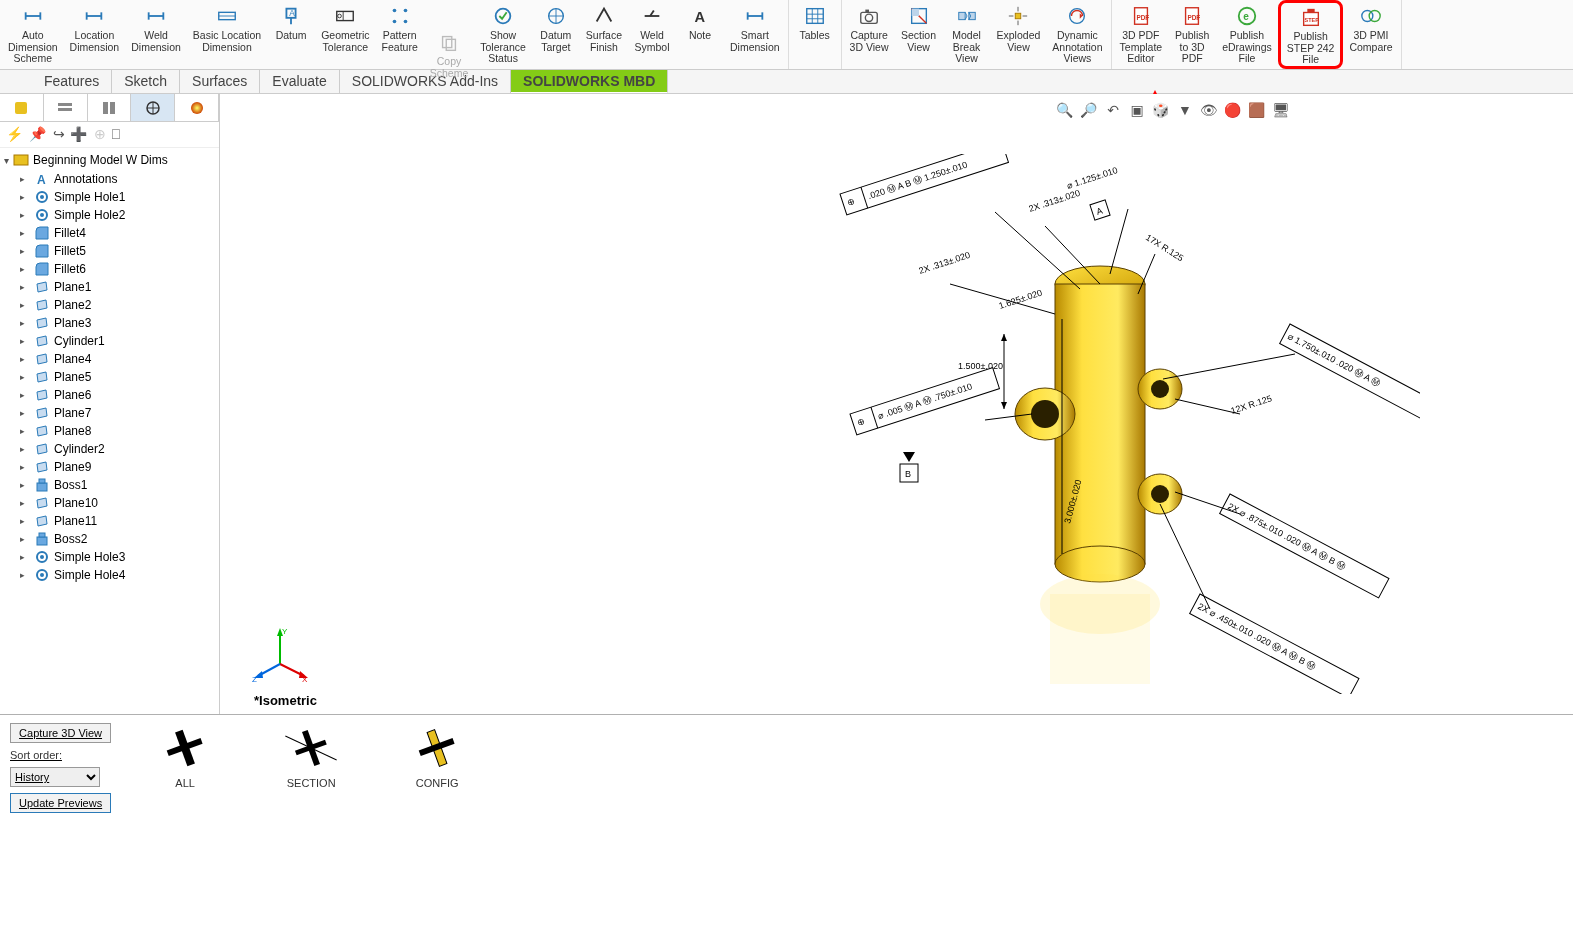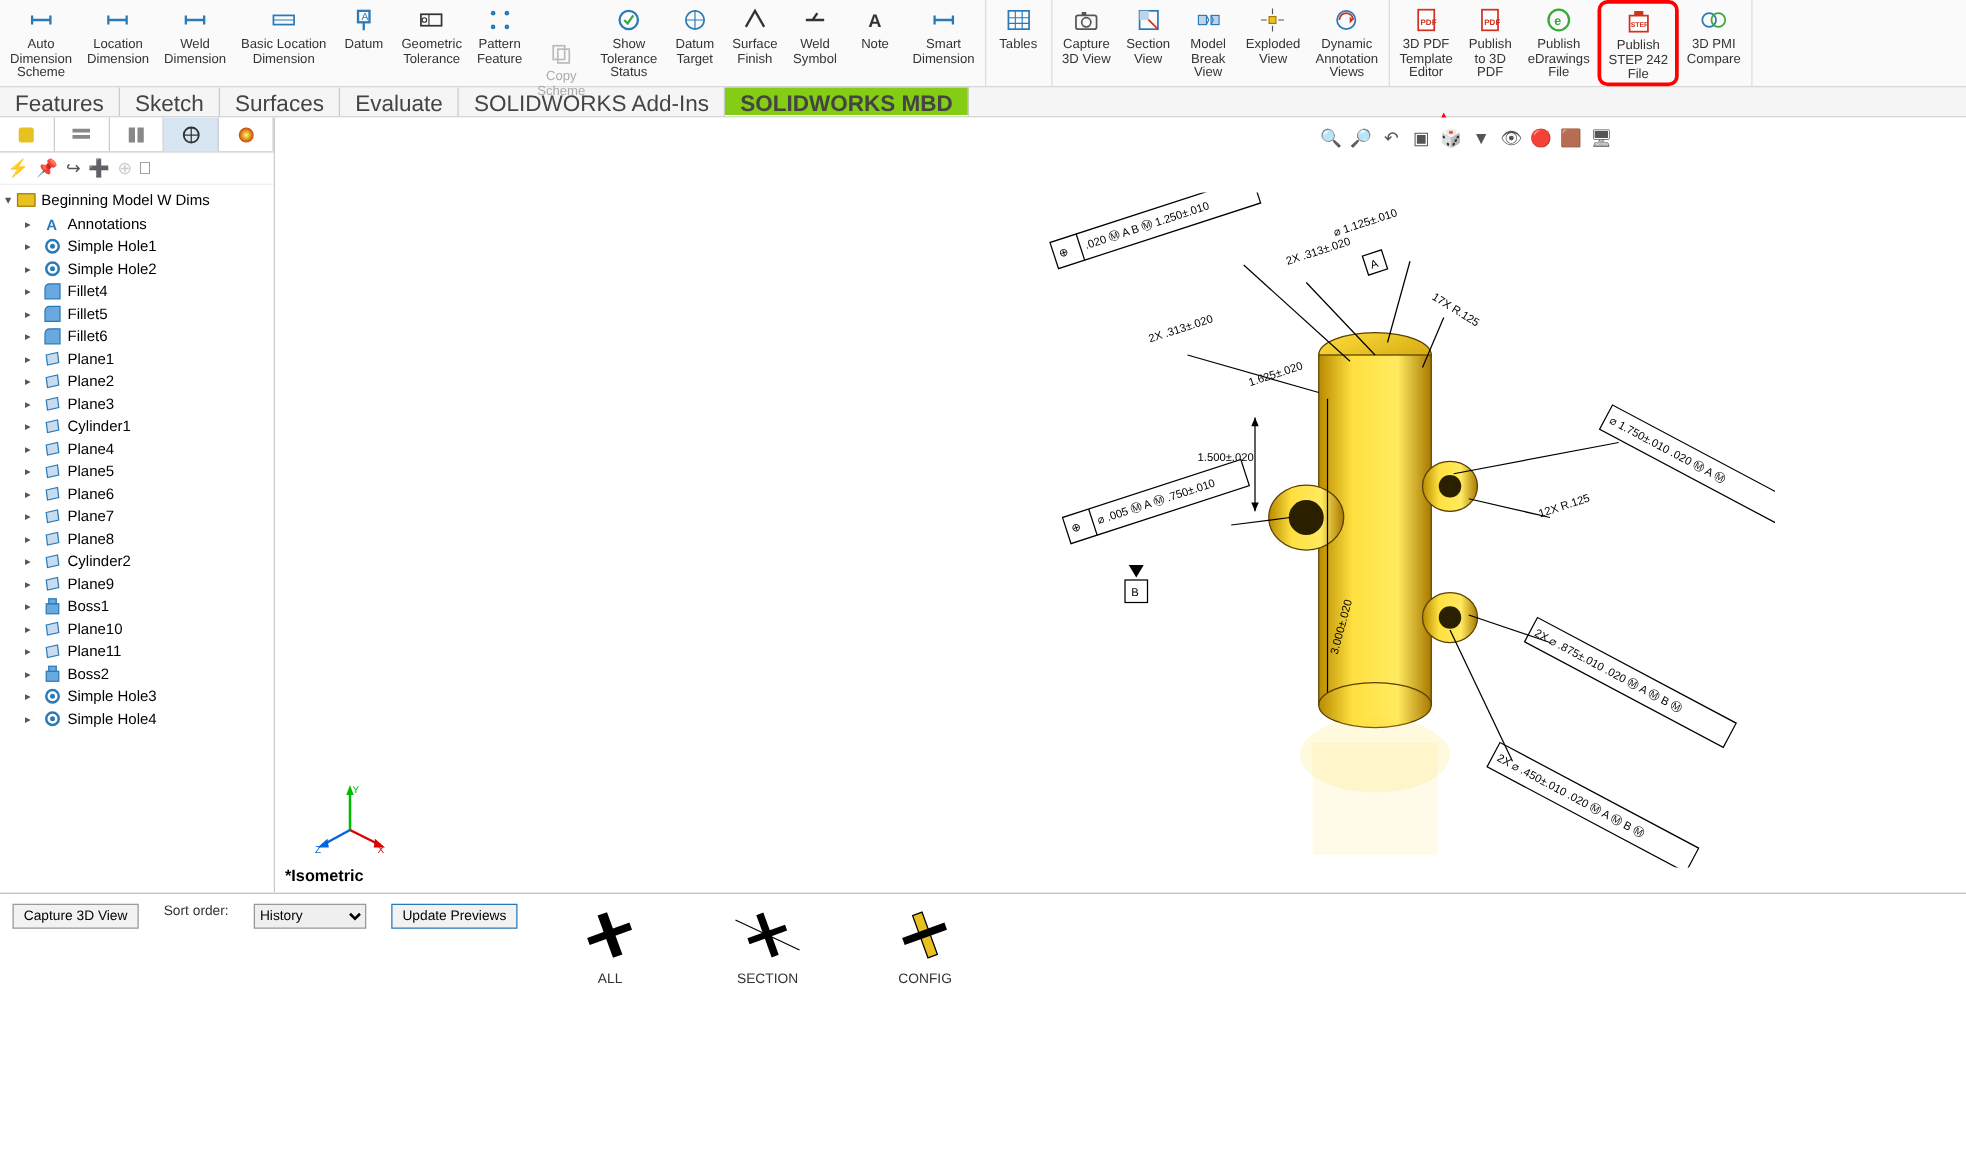--- a/index.html
+++ b/index.html
@@ -9,21 +9,21 @@
 .ribbon { display: flex; border-bottom: 1px solid #ccc; height: 70px; background: #fafafa; }
 .ribbon-group { display: flex; border-right: 1px solid #ddd; padding: 0 2px; }
 .ribbon-btn { display: flex; flex-direction: column; align-items: center; justify-content: flex-start; padding: 4px 6px 2px; cursor: pointer; min-width: 48px; text-align: center; line-height: 1.1; font-size: 10.5px; color: #333; position: relative; }
 .ribbon-btn.disabled { color: #aaa; margin-top: 28px; }
 .ribbon-btn .icon-slot { width: 24px; height: 24px; margin-bottom: 2px; display: flex; align-items: center; justify-content: center; }
 .ribbon-btn .icon-slot svg { width: 22px; height: 22px; }
 .highlight-red { border: 3px solid #ff0000; border-radius: 8px; }
 .red-arrow { position: absolute; top: 90px; left: 1130px; }
 
 
-.tabs { display: flex; border-bottom: 1px solid #ccc; height: 24px; font-size: 18px; background: #f5f5f5; }
+.tabs { display: flex; border-bottom: 1px solid #ccc; height: 24px; font-size: 14px; background: #f5f5f5; padding-left: 32px; }
 .tab { padding: 3px 12px; border-right: 1px solid #ccc; cursor: pointer; color: #444; }
 .tab.active { background: #84cc16; font-weight: 600; border-bottom: 1px solid #fff; }
 
 
 .main { display: flex; height: 620px; }
 .sidebar { width: 220px; border-right: 1px solid #ccc; background: #fff; display: flex; flex-direction: column; }
 .sidetabs { display: flex; border-bottom: 1px solid #ccc; height: 28px; }
 .sidetab { flex: 1; display: flex; align-items: center; justify-content: center; border-right: 1px solid #ccc; cursor: pointer; }
 .sidetab.active { background: #d8e6f3; }
 .sidetab svg { width: 16px; height: 16px; }
@@ -31,26 +31,26 @@
 .mini-toolbar span { cursor: pointer; font-size: 14px; color: #555; }
 .tree { flex: 1; overflow-y: auto; font-size: 12px; padding: 2px 0; }
 .tree-root { display: flex; align-items: center; gap: 4px; padding: 2px 4px; cursor: pointer; }
 .tree-item { display: flex; align-items: center; gap: 4px; padding: 1px 4px 1px 20px; cursor: pointer; }
 .tree-icon { width: 16px; height: 16px; flex-shrink: 0; }
 
 
 .viewport { flex: 1; position: relative; background: #fff; }
 .view-toolbar { position: absolute; top: 4px; right: 280px; display: flex; gap: 4px; background: rgba(255,255,255,0.6); padding: 2px; }
 .view-toolbar span { width: 20px; height: 20px; cursor: pointer; display: flex; align-items: center; justify-content: center; color: #555; font-size: 14px; }
-.viewport-label { position: absolute; bottom: 6px; left: 8px; font-size: 13px; font-weight: bold; }
+.viewport-label { position: absolute; bottom: 6px; left: 34px; font-size: 13px; font-weight: bold; }
 .triad { position: absolute; bottom: 30px; left: 30px; }
 
 
 .bottom { border-top: 1px solid #b0b0b0; height: 125px; display: flex; align-items: flex-start; padding: 8px 10px; gap: 24px; }
-.bot-controls { display: flex; flex-direction: row; gap: 20px; }
+.bot-controls { display: flex; flex-direction: column; gap: 6px; text-decoration: underline; }
 .bot-btn { font-size: 11px; padding: 3px 8px; border: 1px solid #999; background: #f2f2f2; cursor: pointer; }
 .bot-btn.primary { border: 1px solid #2a7ab8; }
 .sort-label { font-size: 11px; color: #333; }
 .sort-select { font-size: 11px; width: 90px; height: 20px; border: 1px solid #999; }
 .thumb { display: flex; flex-direction: column; align-items: center; gap: 4px; cursor: pointer; width: 100px; }
 .thumb svg { width: 60px; height: 50px; }
 .thumb-label { font-size: 11px; color: #333; }
 .ic-gray { fill: #888; }
 .ic-yellow { fill: #e8c020; }
 </style>

